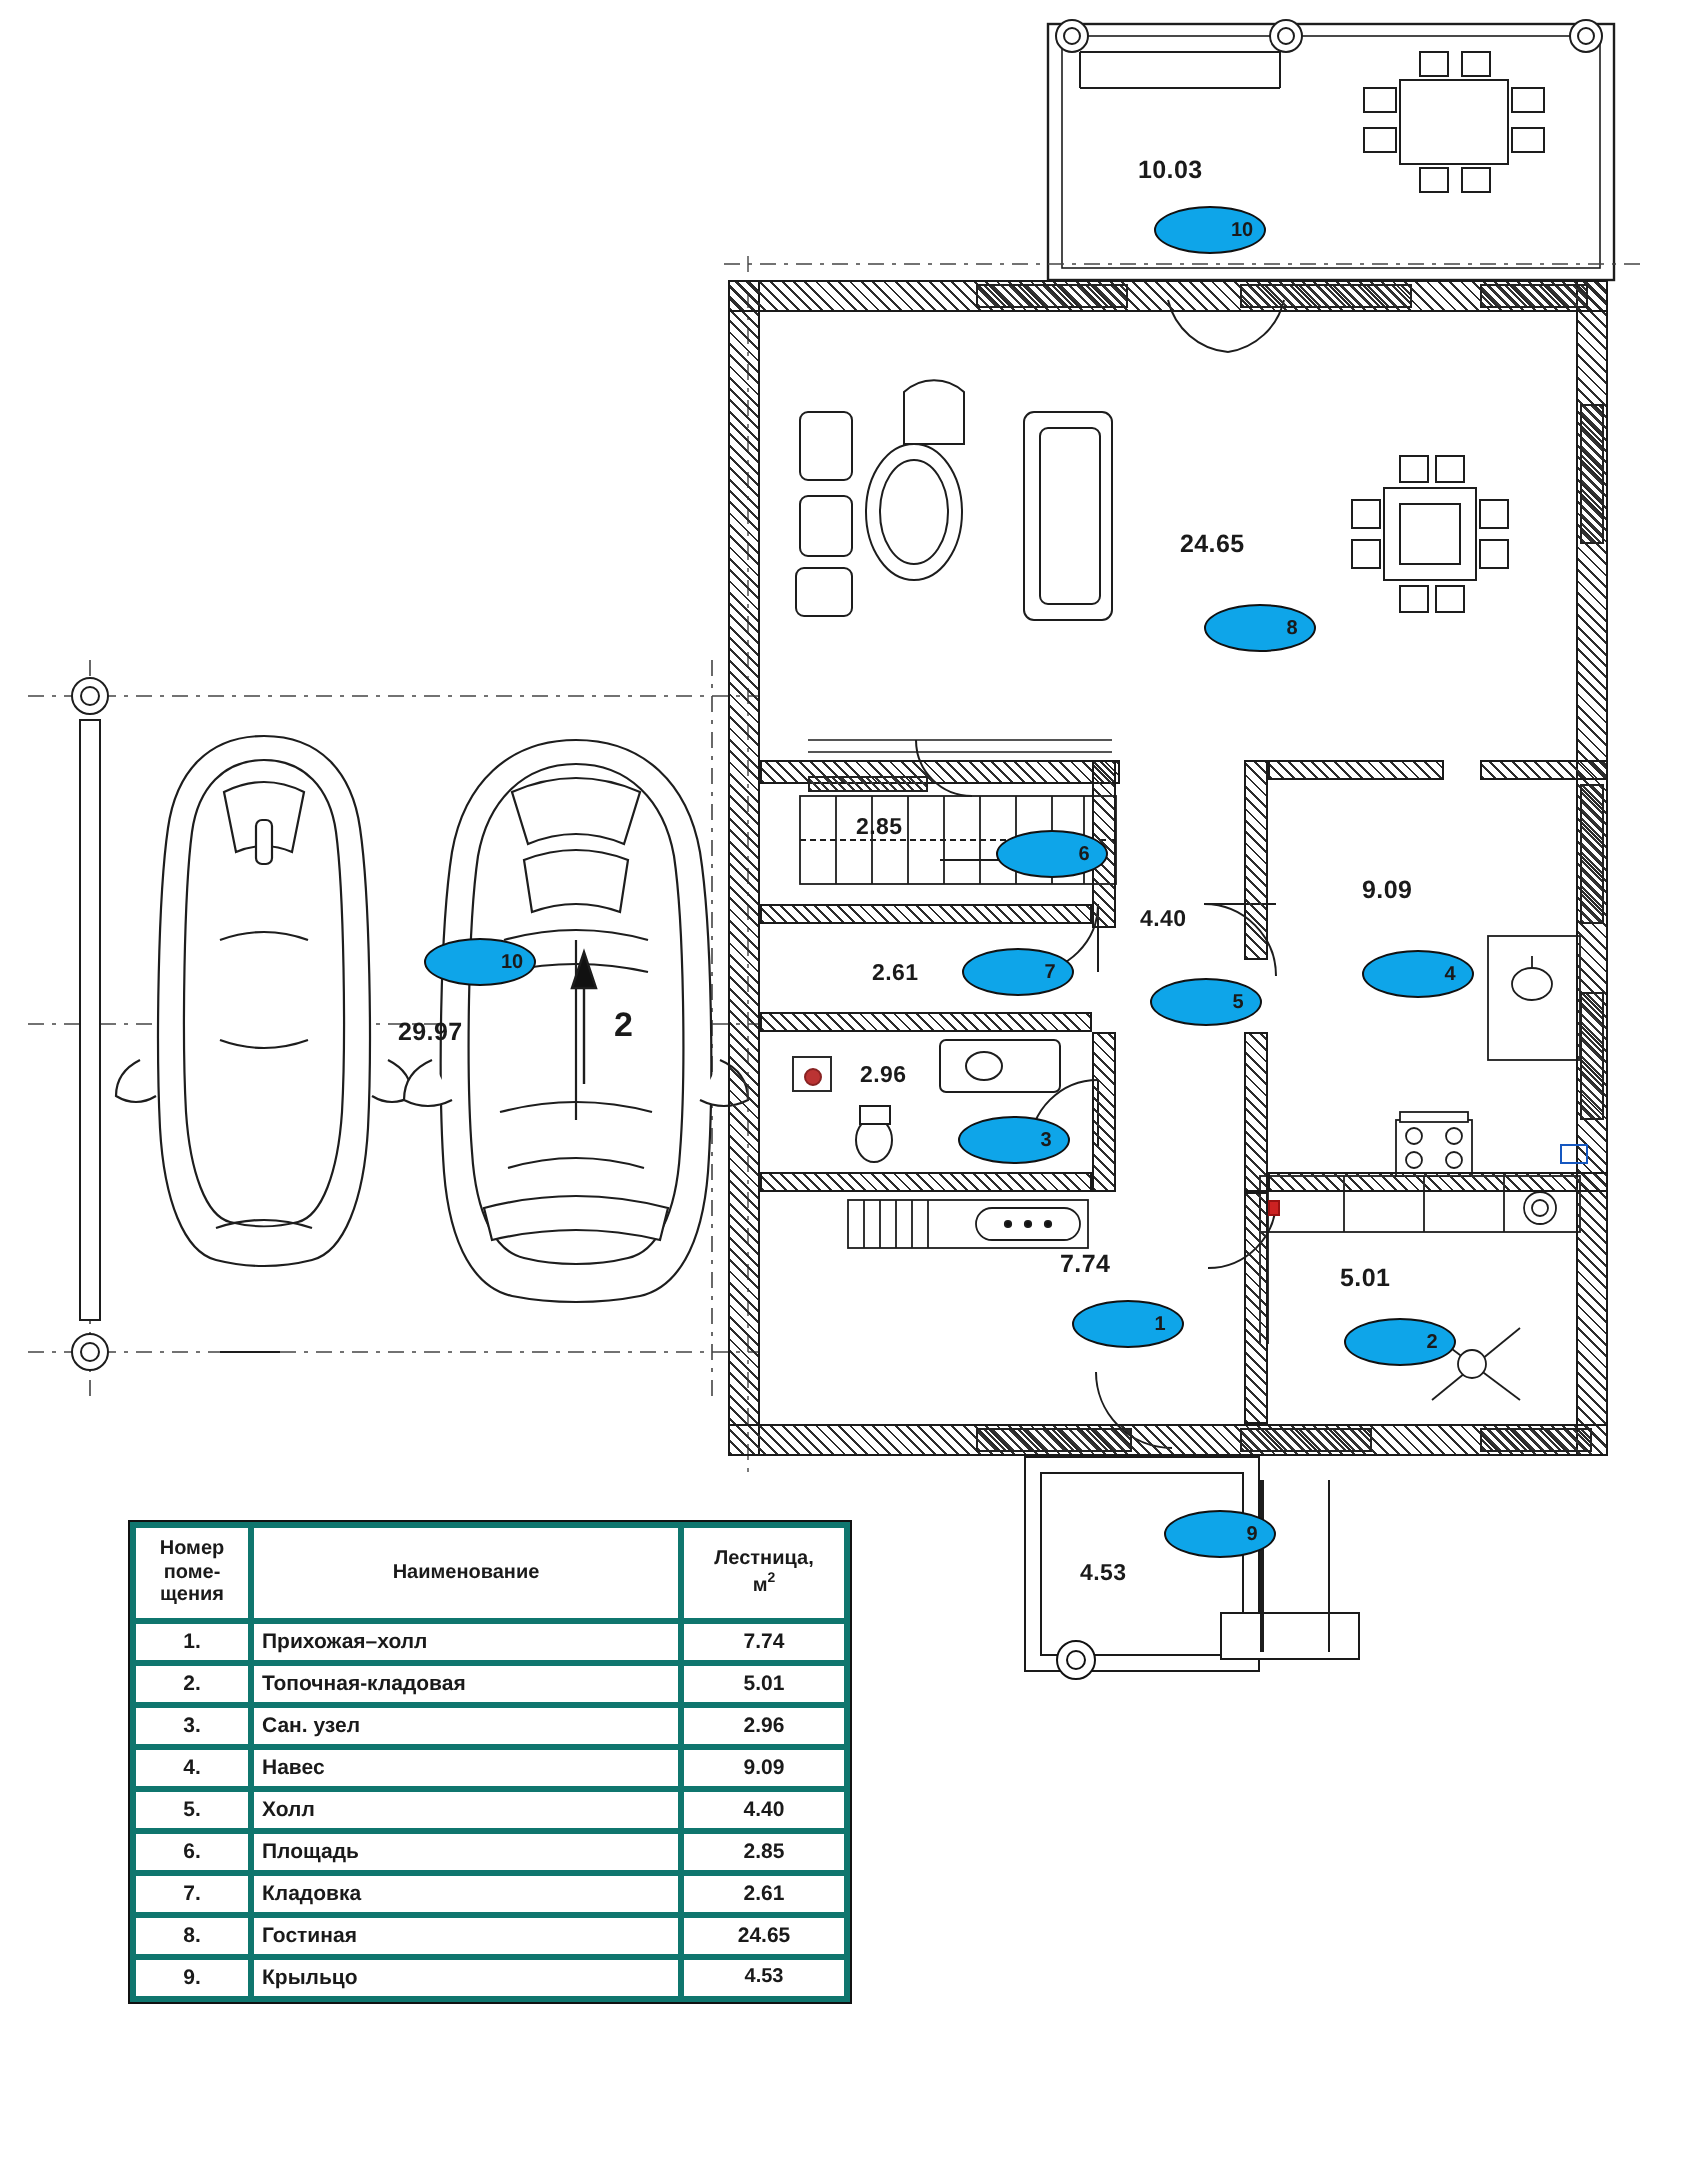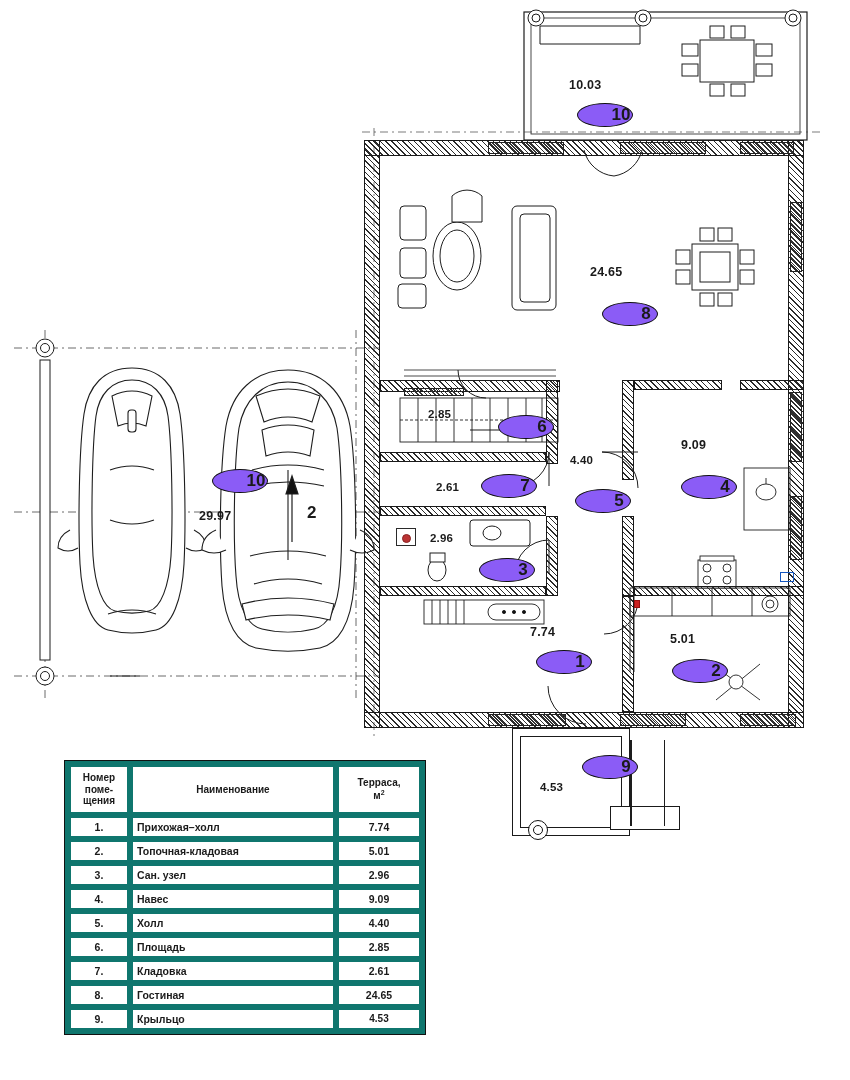--- a/index.html
+++ b/index.html
@@ -6,31 +6,31 @@
   body{width:850px;height:1080px;position:relative;font-family:"Liberation Sans",sans-serif;color:#1a1a1a;overflow:hidden;}
   .plan{position:absolute;left:0;top:0;width:850px;height:912px;}
   
   .ln{position:absolute;background:#1d1d1d;}
   .hline{height:1px;}
   .wall{position:absolute;background:
       repeating-linear-gradient(45deg,#2b2b2b 0 1px,rgba(0,0,0,0) 1px 4px);
       border:1px solid #1a1a1a;box-sizing:border-box;}
   .wallw{position:absolute;background:#ffffff;border:1px solid #1a1a1a;box-sizing:border-box;}
   .room-num{position:absolute;width:22px;height:22px;border:1.4px solid #111;border-radius:50%;
-     font-size:17px;font-weight:bold;display:flex;align-items:center;justify-content:center;background:#8b5cf6;padding-left:32px;}
+     font-size:10px;font-weight:bold;display:flex;align-items:center;justify-content:center;background:#0ea5e9;padding-left:32px;}
   .area{position:absolute;font-size:12.5px;font-weight:bold;letter-spacing:.2px;}
   .area.small{font-size:11.5px;}
   .thinrect{position:absolute;border:1px solid #2a2a2a;box-sizing:border-box;}
   .hatch-s{position:absolute;background:repeating-linear-gradient(45deg,#333 0 1px,rgba(255,255,255,0) 1px 3px);border:1px solid #222;box-sizing:border-box;}
   .dot{position:absolute;border-radius:50%;border:1.2px solid #111;background:#fff;}
   svg{position:absolute;left:0;top:0;overflow:visible;}
   
   .tbl{position:absolute;left:64px;top:760px;width:360px;border:1.4px solid #111;border-collapse:collapse;background:#fff;}
   .tbl table{border-collapse:collapse;width:100%;}
-  .tbl th,.tbl td{border:6px solid #0f766e;font-size:10.5px;padding:3px 4px;margin-top:48px;}
+  .tbl th,.tbl td{border:3px solid #0f766e;font-size:10.5px;padding:3px 4px;margin-top:48px;}
   .tbl th{font-size:10px;font-weight:bold;text-align:center;line-height:1.15;padding:5px 2px;}
   .c-num{width:48px;text-align:center;}
   .c-name{text-align:left;padding-left:8px;font-weight:bold;font-size:10.5px;}
   .c-area{width:72px;text-align:center;font-weight:bold;}
   .tbl td.c-num{font-weight:bold;}
   .sup{font-size:7px;vertical-align:super;}
 </style>
 </head>
 <body>
 
@@ -311,21 +311,21 @@
     <table>
       <thead>
         <tr>
           <th class="c-num">
             <span>Номер</span><br>
             <span>поме-</span><br>
             <span>щения</span>
           </th>
           <th>Наименование</th>
           <th class="c-area">
-            <span>Терраса,</span><br>
+            <span>Лестница,</span><br>
             <span>м</span><span class="sup">2</span>
           </th>
         </tr>
       </thead>
       <tbody>
         <tr>
           <td class="c-num">1.</td>
           <td class="c-name">Прихожая–холл</td>
           <td class="c-area">7.74</td>
         </tr>

